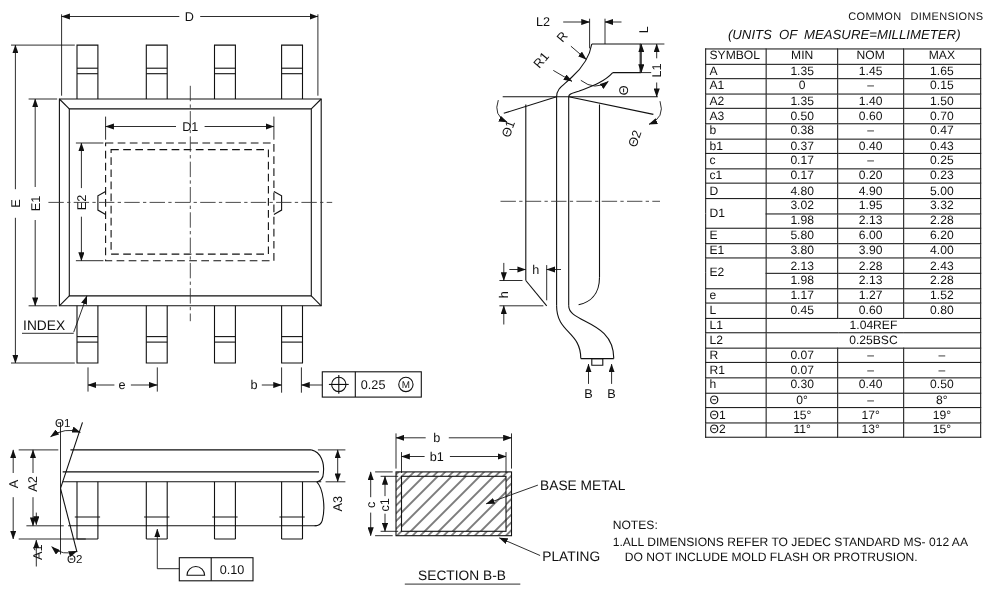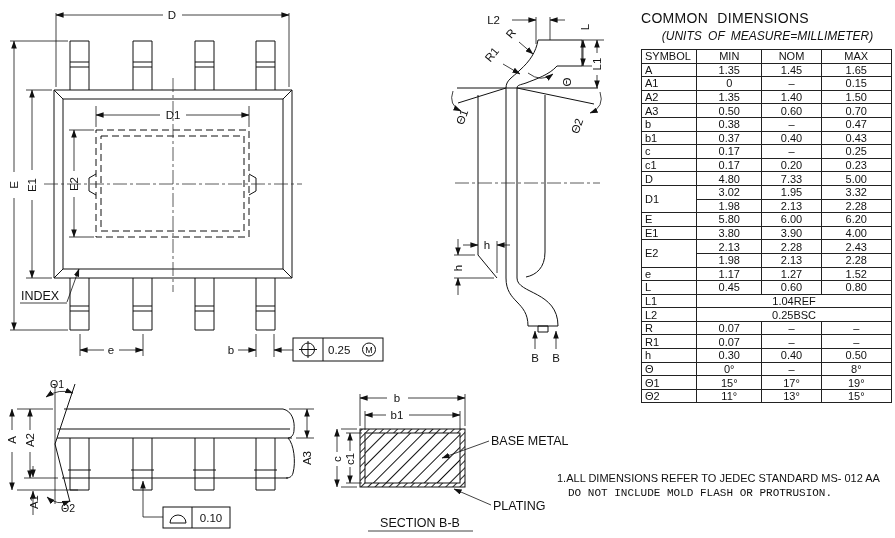--- a/index.html
+++ b/index.html
@@ -6,29 +6,29 @@
   .sheet{position:relative;width:895px;height:538px;background:#fff;overflow:hidden;
          font-family:"Liberation Sans",sans-serif;color:#111;}
   svg{position:absolute;overflow:visible;}
   svg .ln path, svg .ln line, svg .ln rect, svg .ln circle{fill:none;stroke:#111;stroke-width:1;}
   svg .thin line, svg .thin path{stroke-width:0.8;}
   svg line.cl{stroke:#333;stroke-width:0.8;stroke-dasharray:14 3 3 3;}
   svg .dsh rect{stroke-dasharray:7 4;}
   svg text{font:11.5px "Liberation Sans",sans-serif;fill:#111;stroke:none;}
   svg text.big{font-size:12.5px;}
   .tblk{position:absolute;left:641px;top:10px;width:253px;}
-  .t-title{text-align:left;font-size:14px;word-spacing:5px;letter-spacing:.3px;}
+  .t-title{text-align:right;font-size:10px;word-spacing:5px;letter-spacing:.3px;}
   .t-sub{text-align:center;font-size:12px;word-spacing:3px;margin-top:3px;font-style:italic;}
   table.dims{border-collapse:collapse;margin-top:6px;width:251px;table-layout:fixed;padding-left:40px;}
   table.dims th,table.dims td{border:1px solid #222;font-size:11px;font-weight:normal;
       height:12.6px;padding:0 2px;text-align:center;overflow:hidden;white-space:nowrap;}
   table.dims .s{text-align:left;padding-left:3px;}
   col.c0{width:54px}col.c1{width:64px}col.c2{width:58px}col.c3{width:69px}
   .notes{position:absolute;left:557px;top:471px;font-size:11px;line-height:14.5px;white-space:nowrap;}
-  .notes .ind{padding-left:11px;font-family:Liberation Mono, monospace;}
+  .notes .ind{padding-left:11px;}
 </style>
 </head>
 <body>
 
 <div class="sheet">
 
   <svg style="left:0;top:0" width="400" height="378" viewBox="0 0 400 378">
     <defs>
       <marker id="m1" viewBox="0 0 10 7" refX="9.5" refY="3.5" markerWidth="10" markerHeight="7" orient="auto-start-reverse">
         <path d="M0,0 L10,3.5 L0,7 Z" fill="#111"></path>
@@ -405,21 +405,21 @@
           </tr>
       <tr>
             <td class="s">c1</td>
             <td>0.17</td>
             <td>0.20</td>
             <td>0.23</td>
           </tr>
       <tr>
             <td class="s">D</td>
             <td>4.80</td>
-            <td>7.33</td>
+            <td>4.90</td>
             <td>5.00</td>
           </tr>
       <tr>
             <td class="s" rowspan="2">D1</td>
             <td>3.02</td>
             <td>1.95</td>
             <td>3.32</td>
           </tr>
       <tr>
             <td>1.98</td>
@@ -503,17 +503,18 @@
             <td class="s">Θ2</td>
             <td>11°</td>
             <td>13°</td>
             <td>15°</td>
           </tr>
     </tbody>
       </table>
   </div>
 
   <div class="notes">
+    <div>NOTES:</div>
     <div>1.ALL DIMENSIONS REFER TO JEDEC STANDARD MS- 012 AA</div>
     <div class="ind">DO NOT INCLUDE MOLD FLASH OR PROTRUSION.</div>
   </div>
 
 </div>
 
 </body></html>

